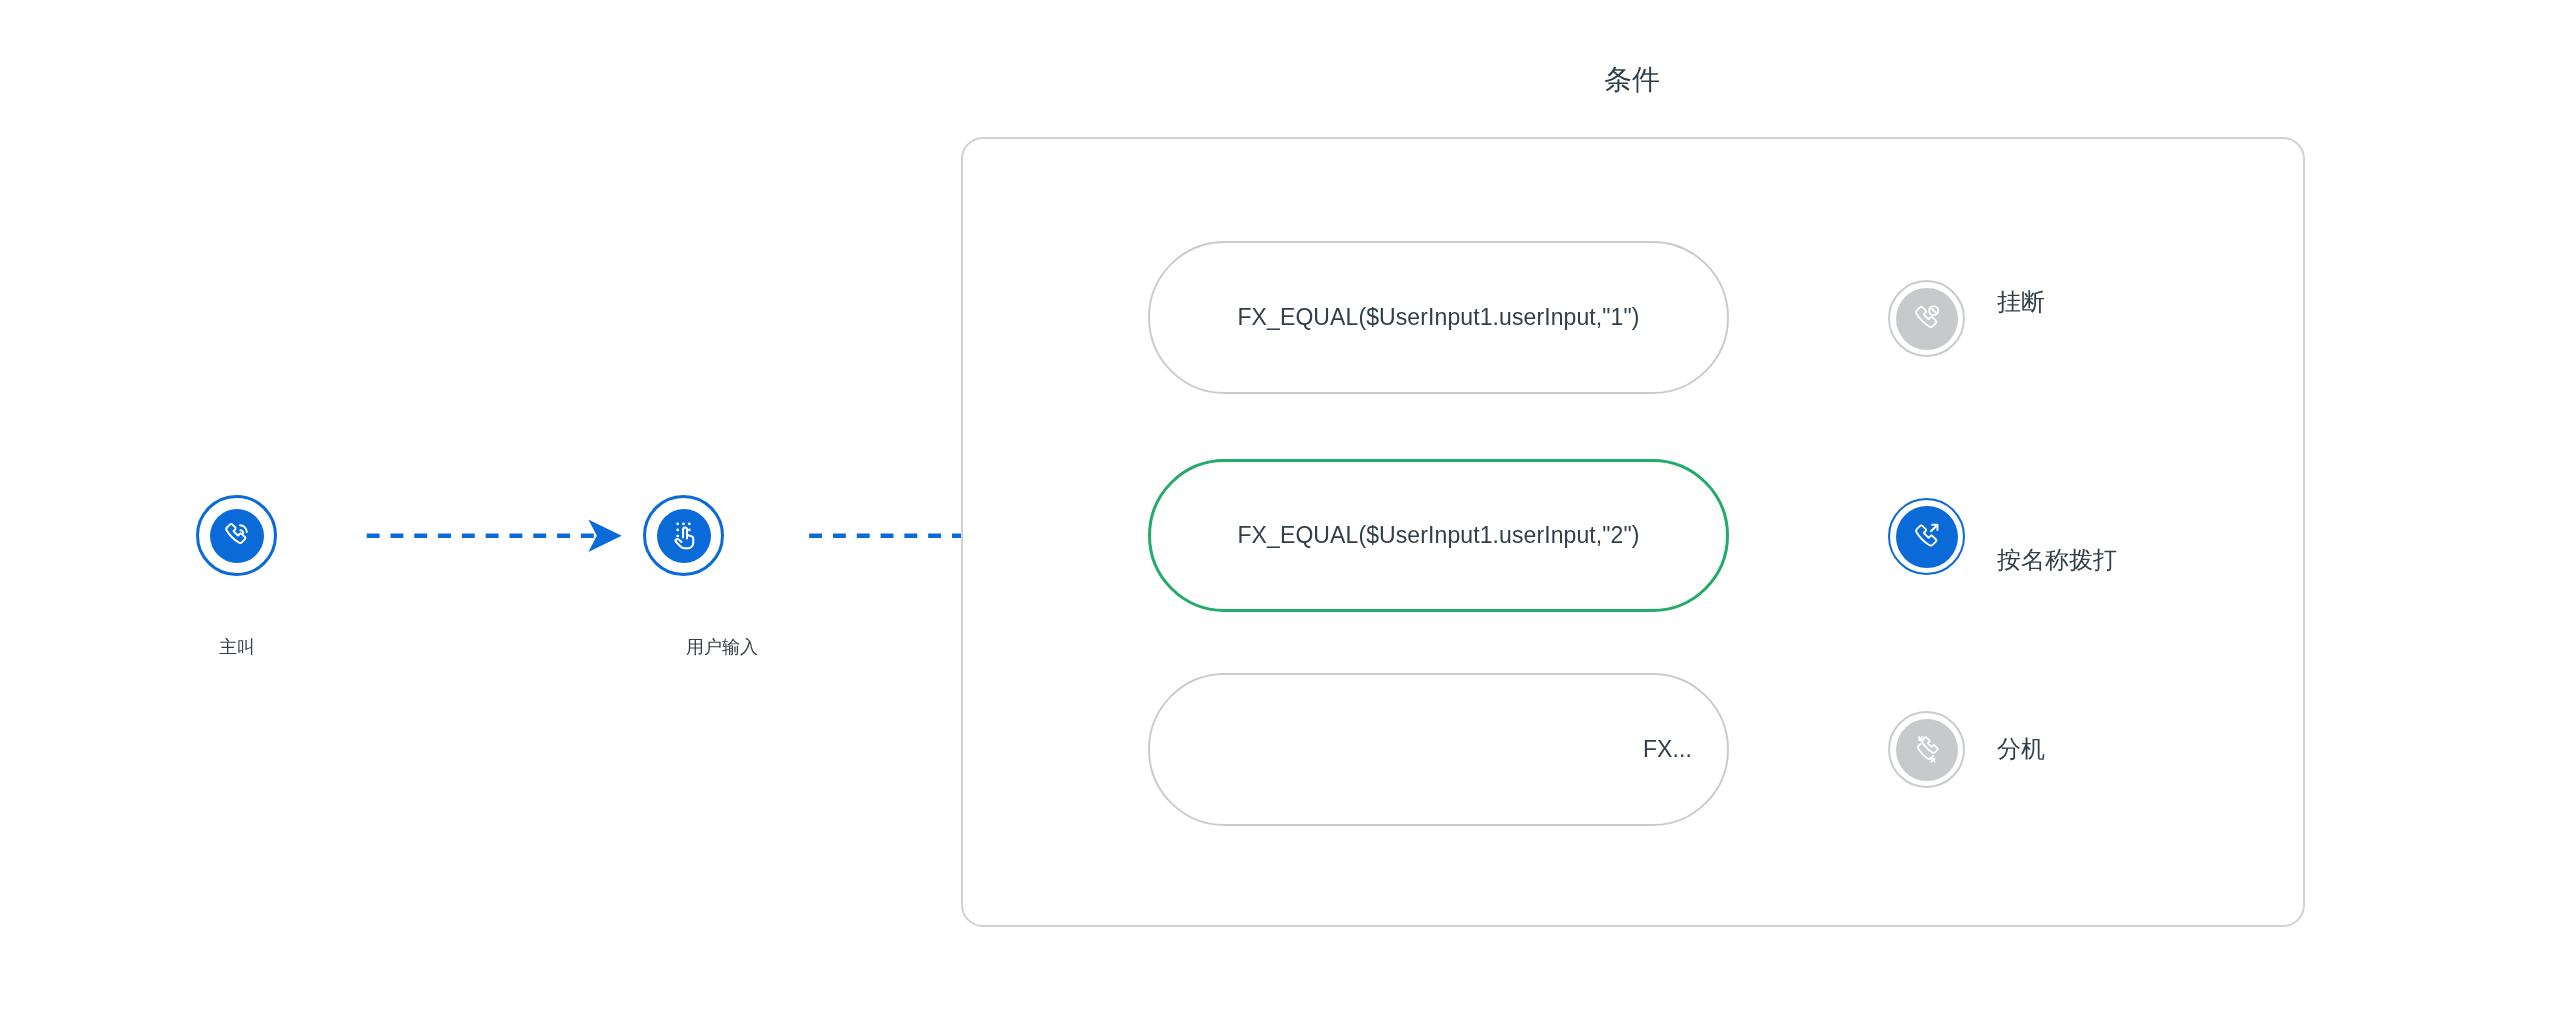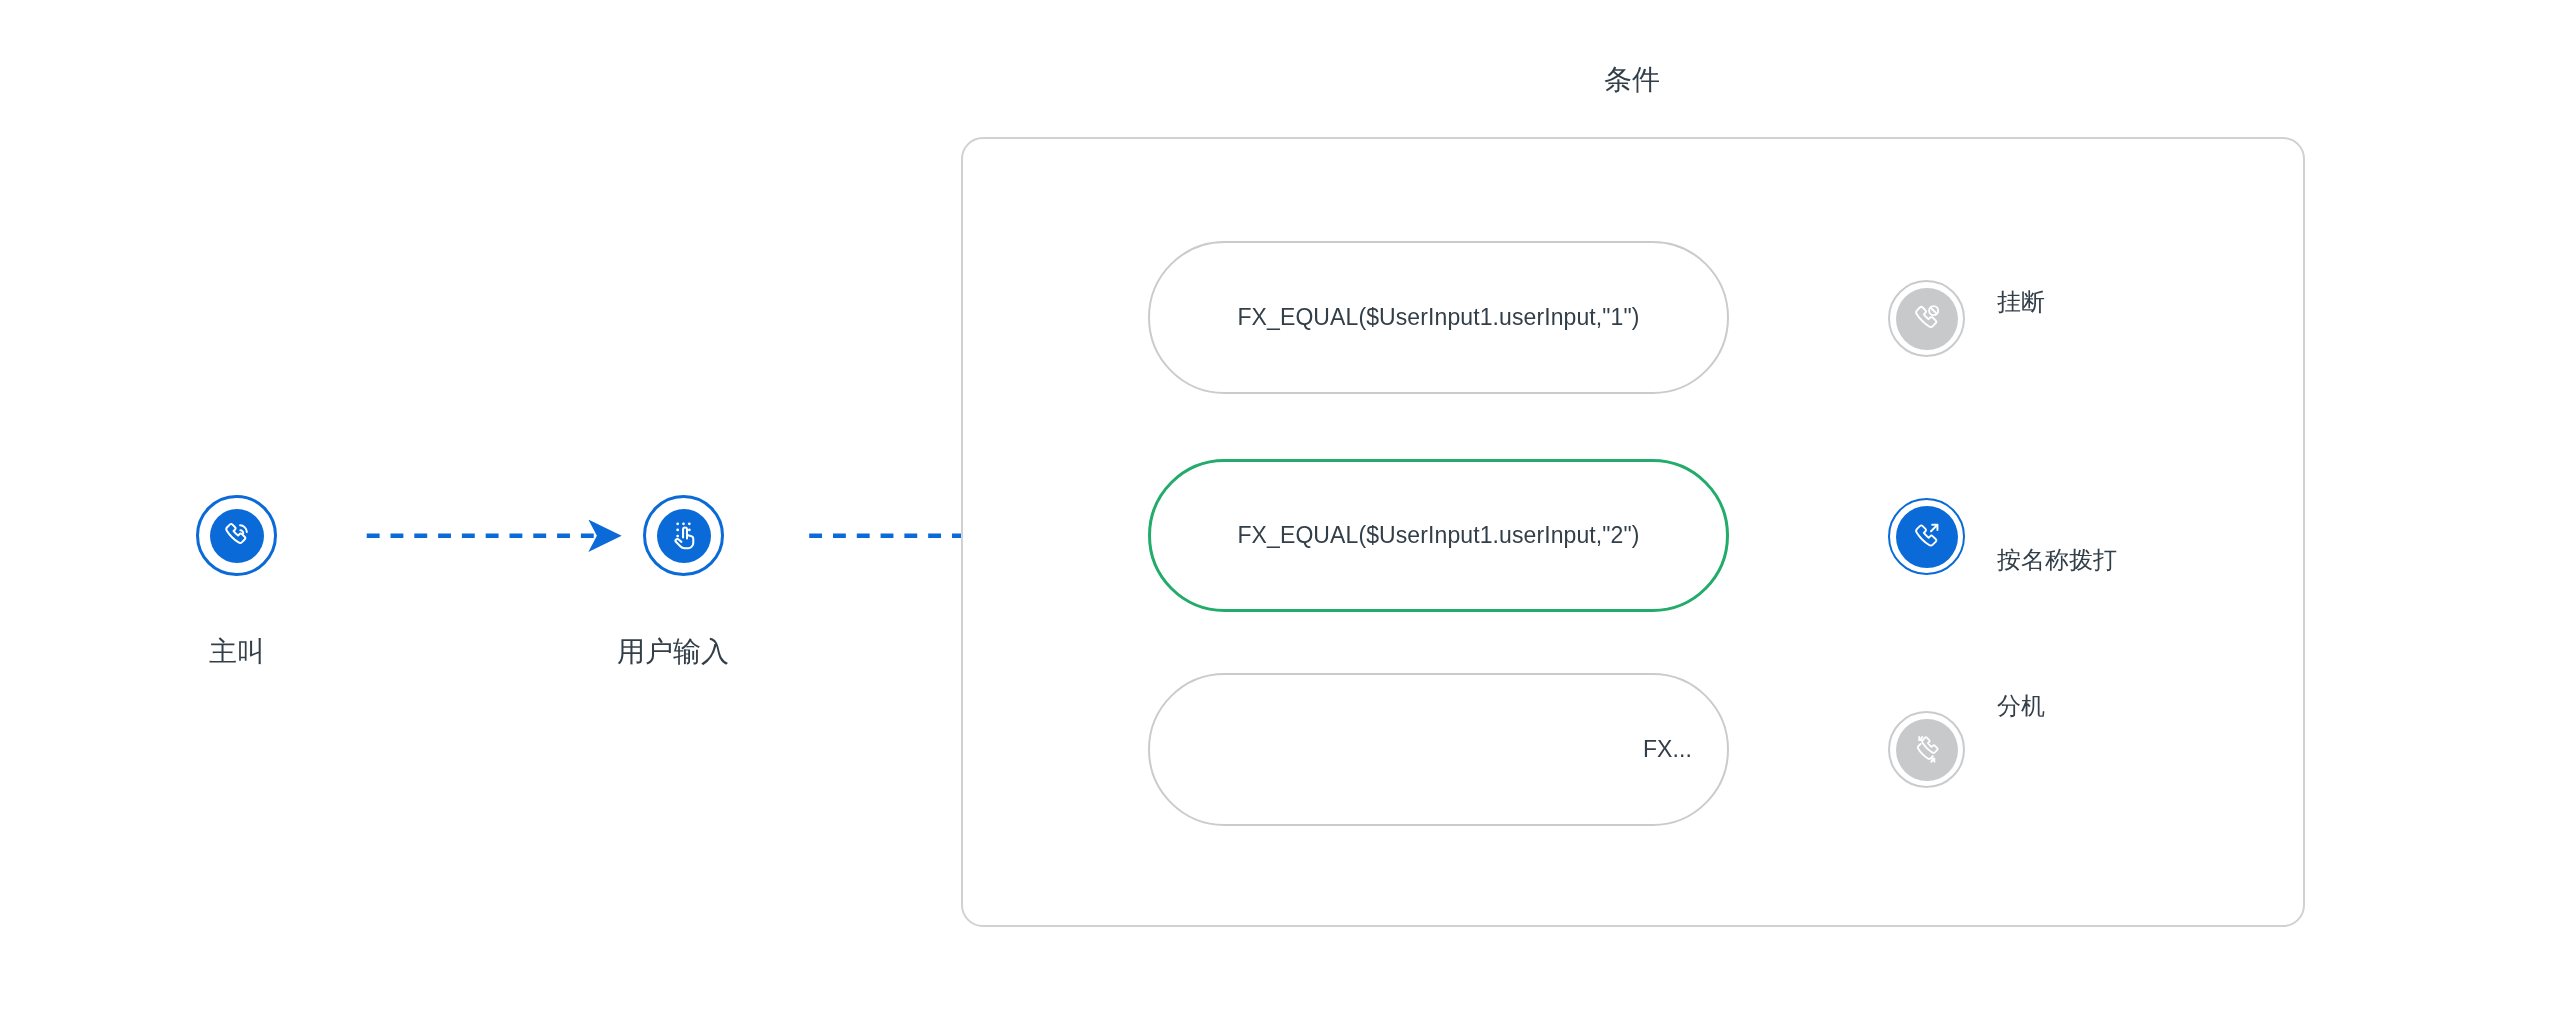--- a/index.html
+++ b/index.html
@@ -66,21 +66,21 @@
     border-color: #0a6ad8;
   }
   .node-sm.active .disc {
     background: #0a6ad8;
   }
 
   
   .node-label {
     position: absolute;
     color: #323e48;
-    font-size: 28px;
+    font-size: 18px;
     line-height: 1;
     white-space: nowrap;
   }
   .node-label.center {
     text-align: center;
     transform: translateX(-50%);
   }
   .side-label {
     position: absolute;
     color: #323e48;
@@ -207,21 +207,21 @@
         <circle cx="12" cy="4" r="0.95" fill="#ffffff" stroke="none"></circle>
         <circle cx="16" cy="4" r="0.95" fill="#ffffff" stroke="none"></circle>
         <circle cx="8" cy="8.2" r="0.95" fill="#ffffff" stroke="none"></circle>
         <circle cx="16" cy="8.2" r="0.95" fill="#ffffff" stroke="none"></circle>
         <circle cx="8" cy="12.4" r="0.95" fill="#ffffff" stroke="none"></circle>
         <path d="M11.7 13.4V7.9a1.35 1.35 0 0 1 2.7 0v6.2"></path>
         <path d="M14.4 11.6l3.1.85a1.6 1.6 0 0 1 1.2 1.55v3.1a3.6 3.6 0 0 1-3.6 3.6h-2.4a3.8 3.8 0 0 1-2.7-1.12l-3.1-3.1a1.25 1.25 0 0 1 1.77-1.77l1.9 1.65"></path>
       </svg>
     </div>
   </div>
-  <div class="node-label center" style="left:673px; top:638px;">用户输入</div>
+  <div class="node-label center" style="left:722px; top:638px;">用户输入</div>
 
   <div id="cond-title">条件</div>
   <div id="cond-box"></div>
 
   <div class="pill" style="left:1148px; top:241px;">
     <span class="expr">FX_EQUAL($UserInput1.userInput,"1")</span>
   </div>
   <div class="node node-sm" style="left:1888px; top:280px;">
     <div class="disc">
 
@@ -258,16 +258,16 @@
       <svg width="35" height="35" viewBox="0 0 24 24" fill="none" stroke="#ffffff" stroke-width="1.25" stroke-linecap="round" stroke-linejoin="round">
         <path d="M11 3.9 9.5 5.4a1.55 1.55 0 0 0-.2 1.95c.78 1.28 1.8 2.52 2.95 3.68 1.16 1.16 2.4 2.17 3.68 2.95a1.55 1.55 0 0 0 1.95-.2l1.5-1.5a.85.85 0 0 0 0-1.24l-1.7-1.7a.85.85 0 0 0-1.24 0l-.9.9a18.5 18.5 0 0 1-2.55-2.55l.9-.9a.85.85 0 0 0 0-1.24l-1.7-1.7a.85.85 0 0 0-1.24 0Z"></path>
         <path d="M8 8.1 6.5 9.6a1.55 1.55 0 0 0-.2 1.95c.78 1.28 1.8 2.52 2.95 3.68 1.16 1.16 2.4 2.17 3.68 2.95a1.55 1.55 0 0 0 1.95-.2l1.5-1.5"></path>
         <path d="M9.2 3.4 7.1 5.5"></path>
         <path d="M7.0 3.35 7.0 5.6 9.25 5.6"></path>
         <path d="M15.2 20.4 17.3 18.3"></path>
         <path d="M17.4 20.45 17.4 18.2 15.15 18.2"></path>
       </svg>
     </div>
   </div>
-  <div class="side-label" style="left:1997px; top:694px;">分机</div>
+  <div class="side-label" style="left:1997px; top:737px;">分机</div>
 
 </div>
 
 
 </body></html>

